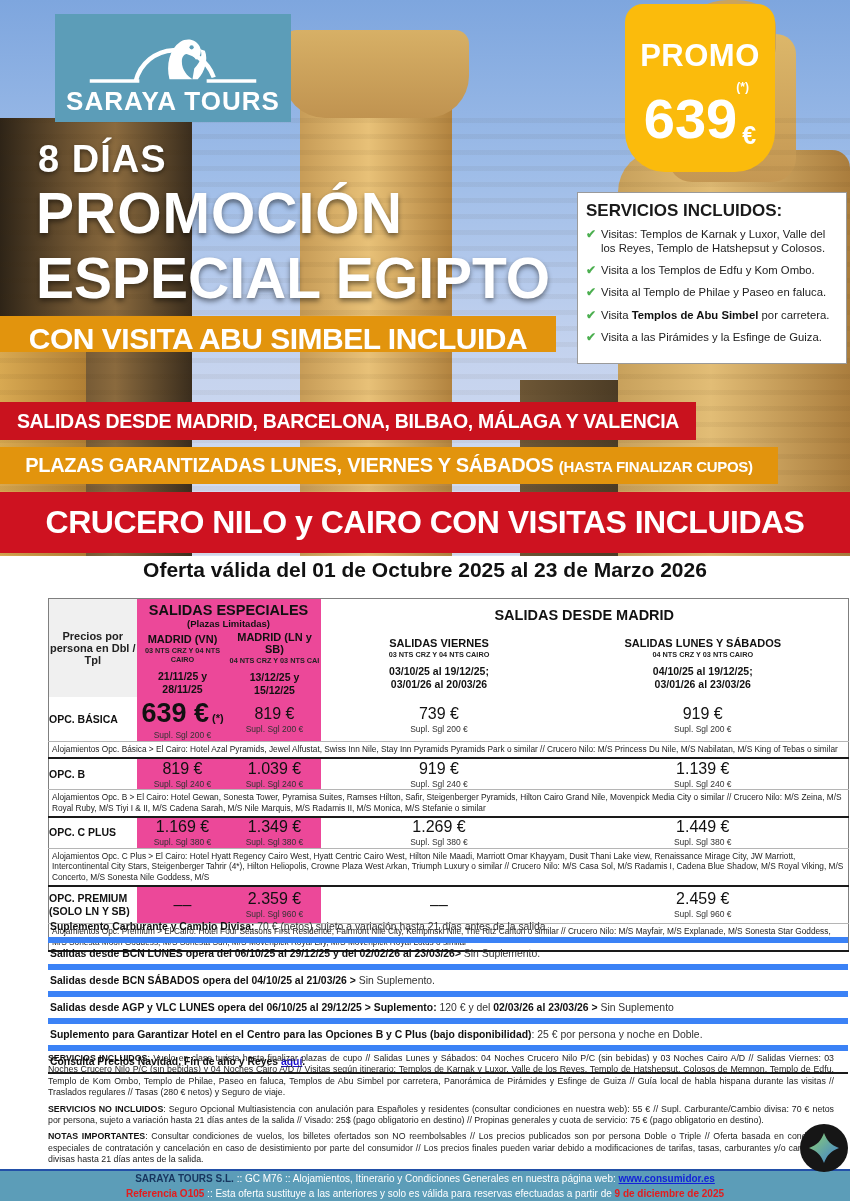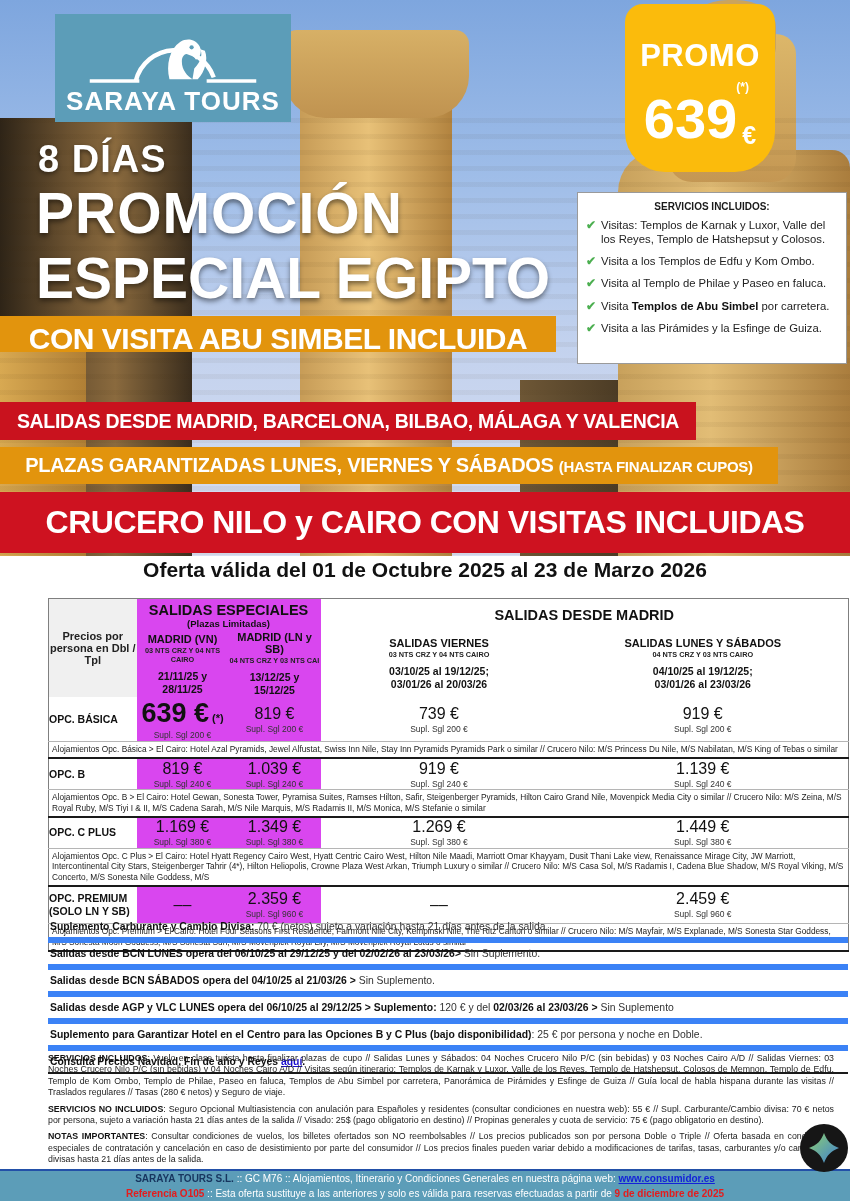--- a/index.html
+++ b/index.html
@@ -46,21 +46,21 @@
   
   .promo{position:absolute;left:625px;top:4px;width:150px;height:168px;background:#fbbb0c;
       border-radius:18px 18px 40px 40px;z-index:4;color:#fff;text-align:center;}
   .promo-label{font-weight:700;font-size:31px;margin-top:34px;letter-spacing:.5px;}
   .promo-star{font-weight:700;font-size:12px;text-align:right;padding-right:26px;margin-top:6px;}
   .promo-price{font-weight:700;font-size:56px;line-height:.9;margin-top:0;}
   .promo-eur{font-size:25px;font-weight:700;vertical-align:-6px;margin-left:5px;}
   
   .services{position:absolute;left:577px;top:192px;width:270px;height:172px;background:#fff;
       border:1px solid #9a9a9a;z-index:5;box-sizing:border-box;padding:6px 8px 0 8px;}
-  .sv-title{font-weight:700;font-size:10px;color:#1a1a1a;text-align:center;margin:2px 0 6px 0;}
+  .sv-title{font-weight:700;font-size:17px;color:#1a1a1a;text-align:left;margin:2px 0 6px 0;}
   .sv-list{list-style:none;margin:0;padding:0;}
   .sv-item{display:flex;font-size:11.3px;color:#222;margin-bottom:7.5px;line-height:1.25;}
   .sv-check{color:#4caf50;font-weight:700;font-size:12px;margin-right:5px;flex:0 0 auto;}
   
   .banner{position:absolute;color:#fff;font-weight:700;z-index:6;}
   .banner-dep{left:0;top:402px;width:696px;height:38px;background:#c9121e;
       font-size:19.5px;line-height:38px;text-align:center;letter-spacing:-.3px;}
   .banner-plz{left:0;top:447px;width:778px;height:37px;background:#e2940d;
       font-size:20px;line-height:37px;text-align:center;letter-spacing:-.3px;}
   .banner-plz .small{font-size:15px;}
@@ -72,21 +72,21 @@
   .ptable{position:absolute;left:48px;top:598px;width:800px;z-index:6;
       border-collapse:collapse;table-layout:fixed;font-family:"Liberation Sans",sans-serif;}
   .ptable th,.ptable td{border:0;padding:0;vertical-align:middle;}
   .ptable{border:1px solid #7f7f7f;}
   .c-opt{width:88px;} .c-vn{width:92px;} .c-ln{width:92px;} .c-vi{width:237px;} .c-ls{width:291px;}
   .th-precios{background:#f0f0f0;font-size:11px;font-weight:700;color:#222;text-align:center;
       border-bottom:1px solid #888;}
   .th-group{font-size:14.5px;font-weight:700;color:#111;text-align:center;height:32px;
       border-bottom:1px solid #555;}
   .th-group .gsub{font-size:9.5px;font-weight:700;}
-  .blue{background:#d946ef;}
+  .blue{background:#ec4899;}
   .bl{border-left:2px solid #000;} .br{border-right:2px solid #000;}
   .dv1{border-left:1px solid #9fb6c4;} .dv2{border-left:1px solid #8c8c8c;}
   .th-sub{height:64px;text-align:center;border-bottom:1px solid #888;vertical-align:top;padding-top:4px;}
   .sub-title{font-size:11px;font-weight:700;color:#111;}
   .sub-nights{font-size:7.3px;font-weight:700;color:#222;margin-top:1px;}
   .sub-dates{font-size:10.5px;font-weight:700;color:#111;margin-top:6px;white-space:pre-line;line-height:1.25;}
   .td-opt{font-size:10.5px;font-weight:700;color:#111;text-align:left;white-space:pre-line;line-height:1.2;}
   .td-price{text-align:center;}
   .pval{font-size:16px;color:#111;}
   .pval.big{font-size:27px;font-weight:700;}

